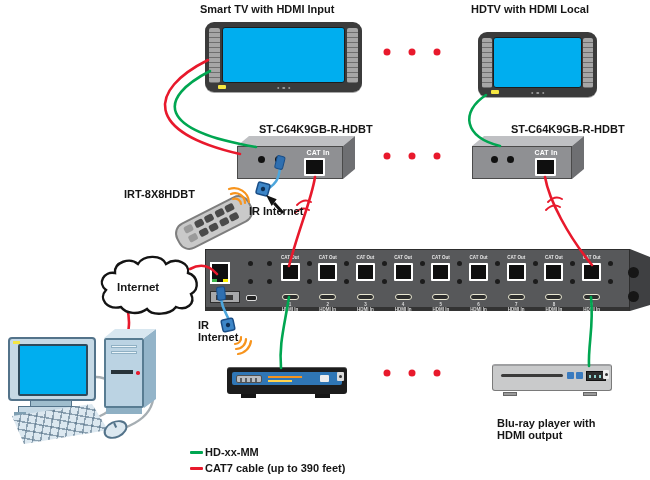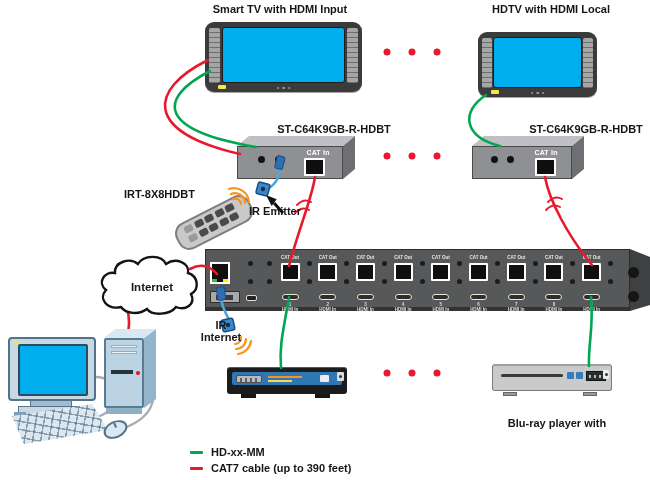--- a/index.html
+++ b/index.html
@@ -7,21 +7,21 @@
   }
   html,body{margin:0;padding:0;background:#fff;}
   #stage{
     position:relative;width:650px;height:480px;background:#fff;overflow:hidden;
     font-family:"Liberation Sans",sans-serif;font-weight:bold;color:#161616;
   }
   .layer{position:absolute;left:0;top:0;pointer-events:none;}
   .layer.bottom{z-index:0;} .layer.top{z-index:5;}
   .dev{position:absolute;z-index:2;}
   .lbl{position:absolute;z-index:6;font-size:11px;line-height:12px;white-space:nowrap;}
-  .ctr{text-align:center;}
+  .ctr{text-align:left;}
 
   
   .st-red{fill:none;stroke:var(--red);stroke-width:2.6;stroke-linecap:round;}
   .st-red.thin{stroke-width:1.9;}
   .st-green{fill:none;stroke:var(--green);stroke-width:2.6;stroke-linecap:round;}
   .st-blue{fill:none;stroke:var(--blue);stroke-width:2.6;stroke-linecap:round;}
   .st-gray{fill:none;stroke:#A6AEB3;stroke-width:2.4;stroke-linecap:round;}
   .st-orange{fill:none;stroke:var(--orange);stroke-width:2.2;stroke-linecap:round;}
   .f-red{fill:var(--red);}
   .ir-head rect{fill:#3D86C8;stroke:#1A4E87;stroke-width:1.5;}
@@ -127,21 +127,21 @@
       background-color:#DCE8F0;
       background-image:
         repeating-linear-gradient(100deg,rgba(84,112,134,.6) 0 1.5px,transparent 1.5px 8px),
         repeating-linear-gradient(10deg,rgba(84,112,134,.6) 0 1.5px,transparent 1.5px 8px);
       filter:drop-shadow(0 0 1px #53738A);}
   .mouse{position:absolute;left:103px;top:421px;width:25px;height:17px;background:#DCE8F0;
       border:2px solid #53738A;border-radius:50%;transform:rotate(-25deg);z-index:4;box-sizing:border-box;}
   .mouse i{position:absolute;left:50%;top:0;width:2px;height:5px;background:#53738A;display:block;}
 
   
-  .legend-row{position:absolute;left:190px;display:flex;align-items:center;gap:8px;z-index:6;}
+  .legend-row{position:absolute;left:190px;display:flex;align-items:center;gap:2px;z-index:6;}
   .legend-dash{width:13px;height:3px;border-radius:1px;}
   .legend-label{font-size:11px;}
 </style>
 </head>
 <body>
 
 <div id="stage">
 
   <svg class="layer bottom" width="650" height="480" viewBox="0 0 650 480">
     <path class="st-red" d="M 127 308 C 131 322, 128 331, 127 341"></path>
@@ -149,28 +149,29 @@
     <path class="st-gray" d="M 140 378 C 162 390, 156 416, 124 428"></path>
     <path class="st-gray" d="M 100 416 C 112 411, 115 403, 112 396"></path>
     <path class="cloudpath" d="M 121 307 C 107 310, 98 299, 106 290 C 97 283, 104 271, 115 273 C 114 262, 130 257, 138 264 C 144 254, 162 255, 166 264 C 176 257, 190 263, 188 273 C 198 276, 200 289, 191 294 C 196 304, 186 311, 176 307 C 170 315, 152 316, 147 309 C 139 315, 126 314, 121 307 Z"></path>
   </svg>
 
   <div class="lbl ctr" style="left:200px;top:3px;width:160px;">Smart TV with HDMI Input</div>
   <div class="lbl ctr" style="left:471px;top:3px;width:160px;">HDTV with HDMI Local</div>
   <div class="lbl ctr" style="left:259px;top:123px;width:150px;">ST-C64K9GB-R-HDBT</div>
   <div class="lbl ctr" style="left:511px;top:123px;width:150px;">ST-C64K9GB-R-HDBT</div>
   <div class="lbl" style="left:124px;top:188px;">IRT-8X8HDBT</div>
-  <div class="lbl" style="left:249px;top:205px;">IR Emitter</div>
+  <div class="lbl" style="left:249px;top:205px;">IR Internet</div>
   <div class="lbl ctr" style="left:117px;top:281px;width:70px;font-size:11.5px;">Internet</div>
   <div class="lbl ctr" style="left:185px;top:319px;width:46px;margin-left:13px;">
     <div>IR</div>
     <div>Internet</div>
   </div>
   <div class="lbl ctr" style="left:497px;top:397px;width:120px;margin-top:20px;">
     <div>Blu-ray player with</div>
+    <div>HDMI output</div>
   </div>
 
   <div class="dev tv" style="left:205px;top:22px;width:157px;height:70px;">
     <div class="strip l"></div>
     <div class="strip r"></div>
     <div class="screen"></div>
     <div class="led"></div>
     <div class="dots">
         <i></i>
         <i></i>

